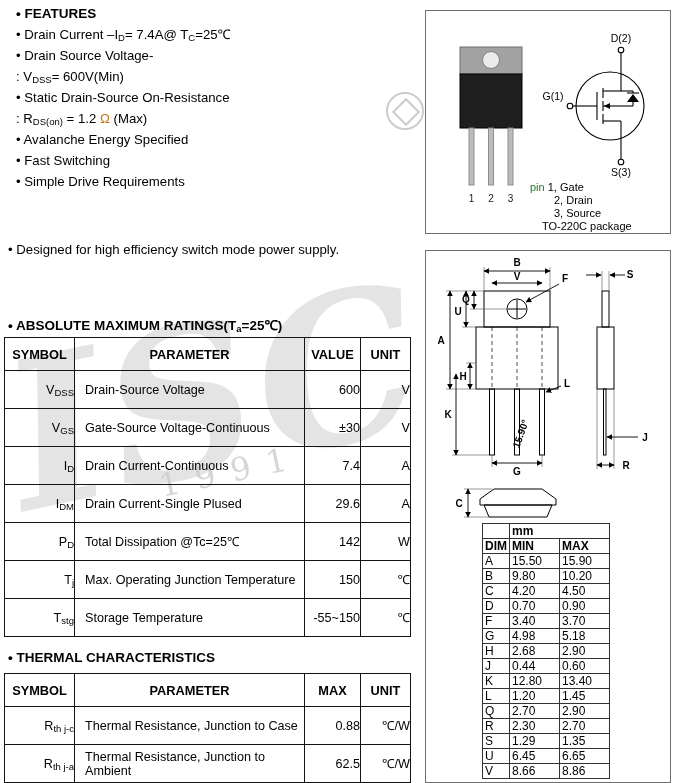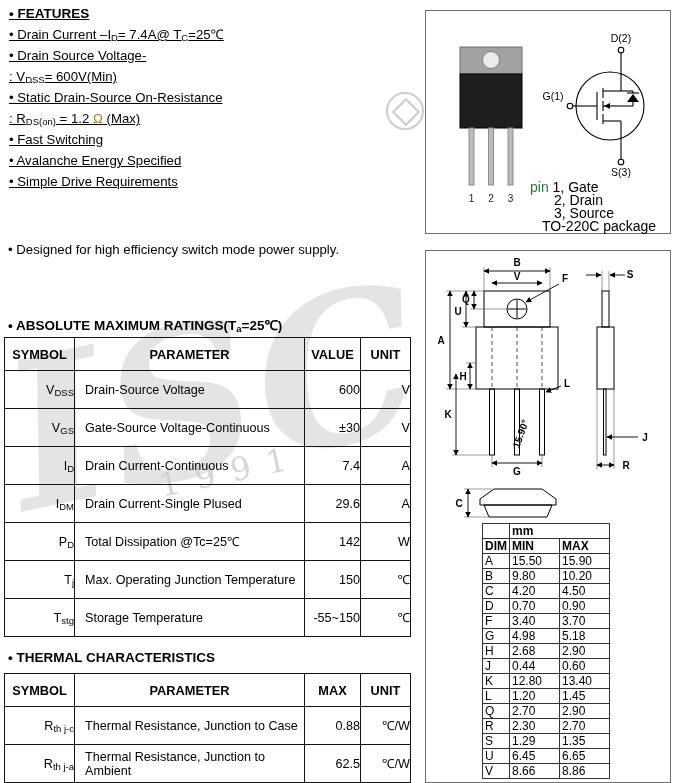--- a/index.html
+++ b/index.html
@@ -22,21 +22,21 @@
   }
   .wm-logo {
     position:absolute; left:386px; top:92px; width:34px; height:34px; z-index:0;
     border:2px solid #cccccc; border-radius:50%; pointer-events:none;
   }
   .wm-logo .diamond {
     position:absolute; left:8px; top:8px; width:16px; height:16px;
     border:2px solid #cccccc; transform:rotate(45deg);
   }
   
-  .leftcol { position:absolute; left:9px; top:6px; width:406px; z-index:1;text-decoration:underline; }
+  .leftcol { position:absolute; left:16px; top:6px; width:406px; z-index:1; }
   .sec-title { font-size:13.5px; font-weight:bold; margin-bottom:3px; }
   .fline { font-size:13.2px; line-height:21px; white-space:nowrap; }
   sub { font-size:9.5px; line-height:0; vertical-align:-2px; }
   .omega { color:#bf7514; }
   .desc-block { position:absolute; left:8px; top:234px; width:406px; z-index:1; }
   .desc-text { font-size:13.2px; line-height:21px; margin-top:5px; }
   .abs-title { position:absolute; left:8px; top:316px; z-index:1; }
   .thermal-title { position:absolute; left:8px; top:650px; z-index:1; }
   
   table.ratings { border-collapse:collapse; table-layout:fixed; width:406px;
@@ -48,21 +48,21 @@
   .ratings td { height:37px; font-size:12.6px; text-align:right; }
   .ratings td.par { text-align:left; padding-left:10px; }
   col.c-sym  { width:70px; }
   col.c-par  { width:230px; }
   col.c-val  { width:56px; }
   col.c-unit { width:50px; }
   
   .box { position:absolute; border:1px solid #6f6f6f; background:#fff; z-index:1; }
   #box1 { left:425px; top:10px;  width:244px; height:222px; }
   #box2 { left:425px; top:250px; width:244px; height:531px; }
-  .pin-list { position:absolute; left:104px; top:170px; font-size:14px; line-height:13px; }
+  .pin-list { position:absolute; left:104px; top:170px; font-size:11px; line-height:13px; }
   .pl-indent  { padding-left:24px; }
   .pl-indent2 { padding-left:12px; }
   .pin-word { color:#1f7d2c; }
   
   svg text { font-family:"Liberation Sans", sans-serif; }
   .pnum { font-size:10px; text-anchor:middle; fill:#1a1a1a; }
   .termlabels text { font-size:10.5px; text-anchor:middle; fill:#000; }
   .dlabels text { font-size:10px; font-weight:bold; text-anchor:middle; fill:#000; }
   .angle-note { font-size:6.5px; text-anchor:middle; fill:#000; }
   
@@ -82,22 +82,22 @@
     <div class="diamond"></div>
   </div>
 
 <div class="leftcol">
   <div class="sec-title">• FEATURES</div>
   <div class="fline"><span>• Drain Current –I</span><sub>D</sub><span>= 7.4A@ T</span><sub>C</sub><span>=25℃</span></div>
   <div class="fline">• Drain Source Voltage-</div>
   <div class="fline"><span>: V</span><sub>DSS</sub><span>= 600V(Min)</span></div>
   <div class="fline">• Static Drain-Source On-Resistance</div>
   <div class="fline"><span>: R</span><sub>DS(on)</sub><span> = 1.2 </span><span class="omega">Ω</span><span> (Max)</span></div>
+  <div class="fline">• Avalanche Energy Specified</div>
   <div class="fline">• Fast Switching</div>
-  <div class="fline">• Avalanche Energy Specified</div>
   <div class="fline">• Simple Drive Requirements</div>
 </div>
 
 <div class="desc-block">
   <div class="desc-text">• Designed for high efficiency switch mode power supply.</div>
 </div>
 
 <div class="sec-title abs-title"><span>• ABSOLUTE MAXIMUM RATINGS(T</span><sub>a</sub><span>=25℃)</span></div>
 
 <table class="ratings" id="abs-table">

